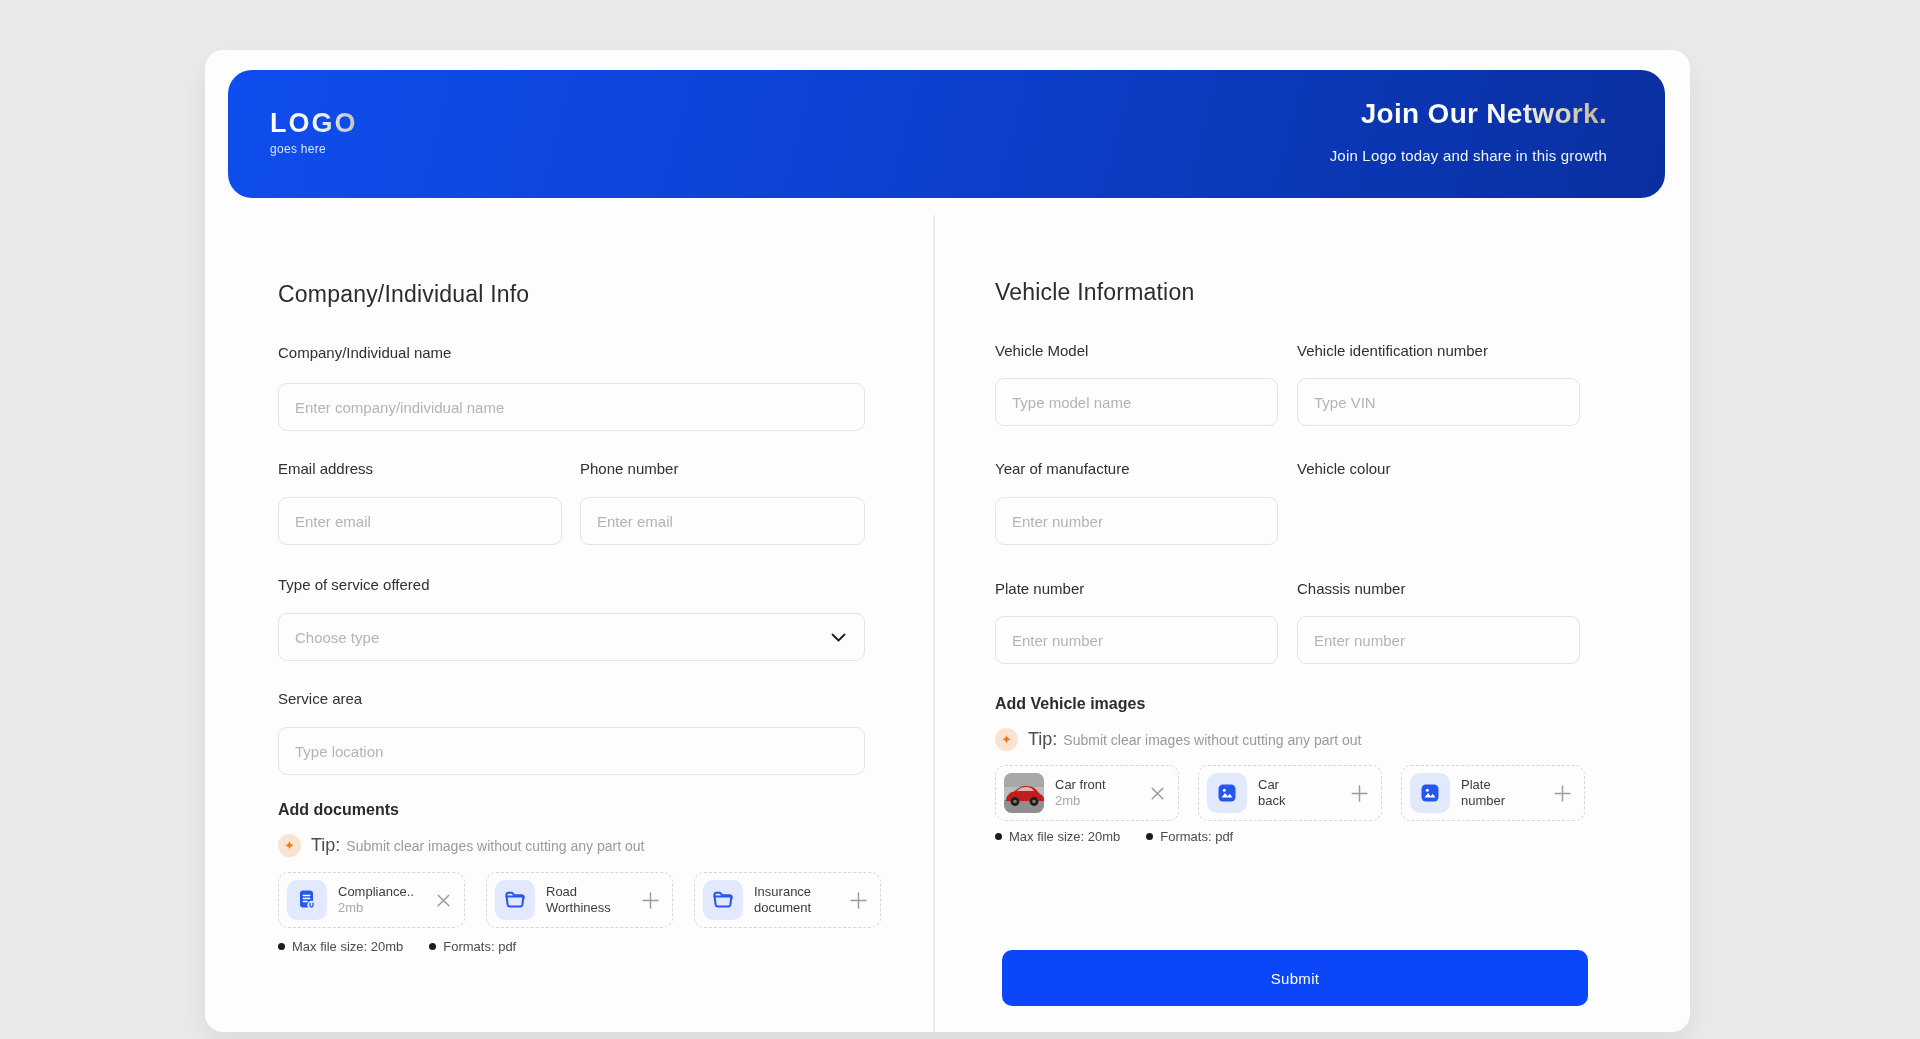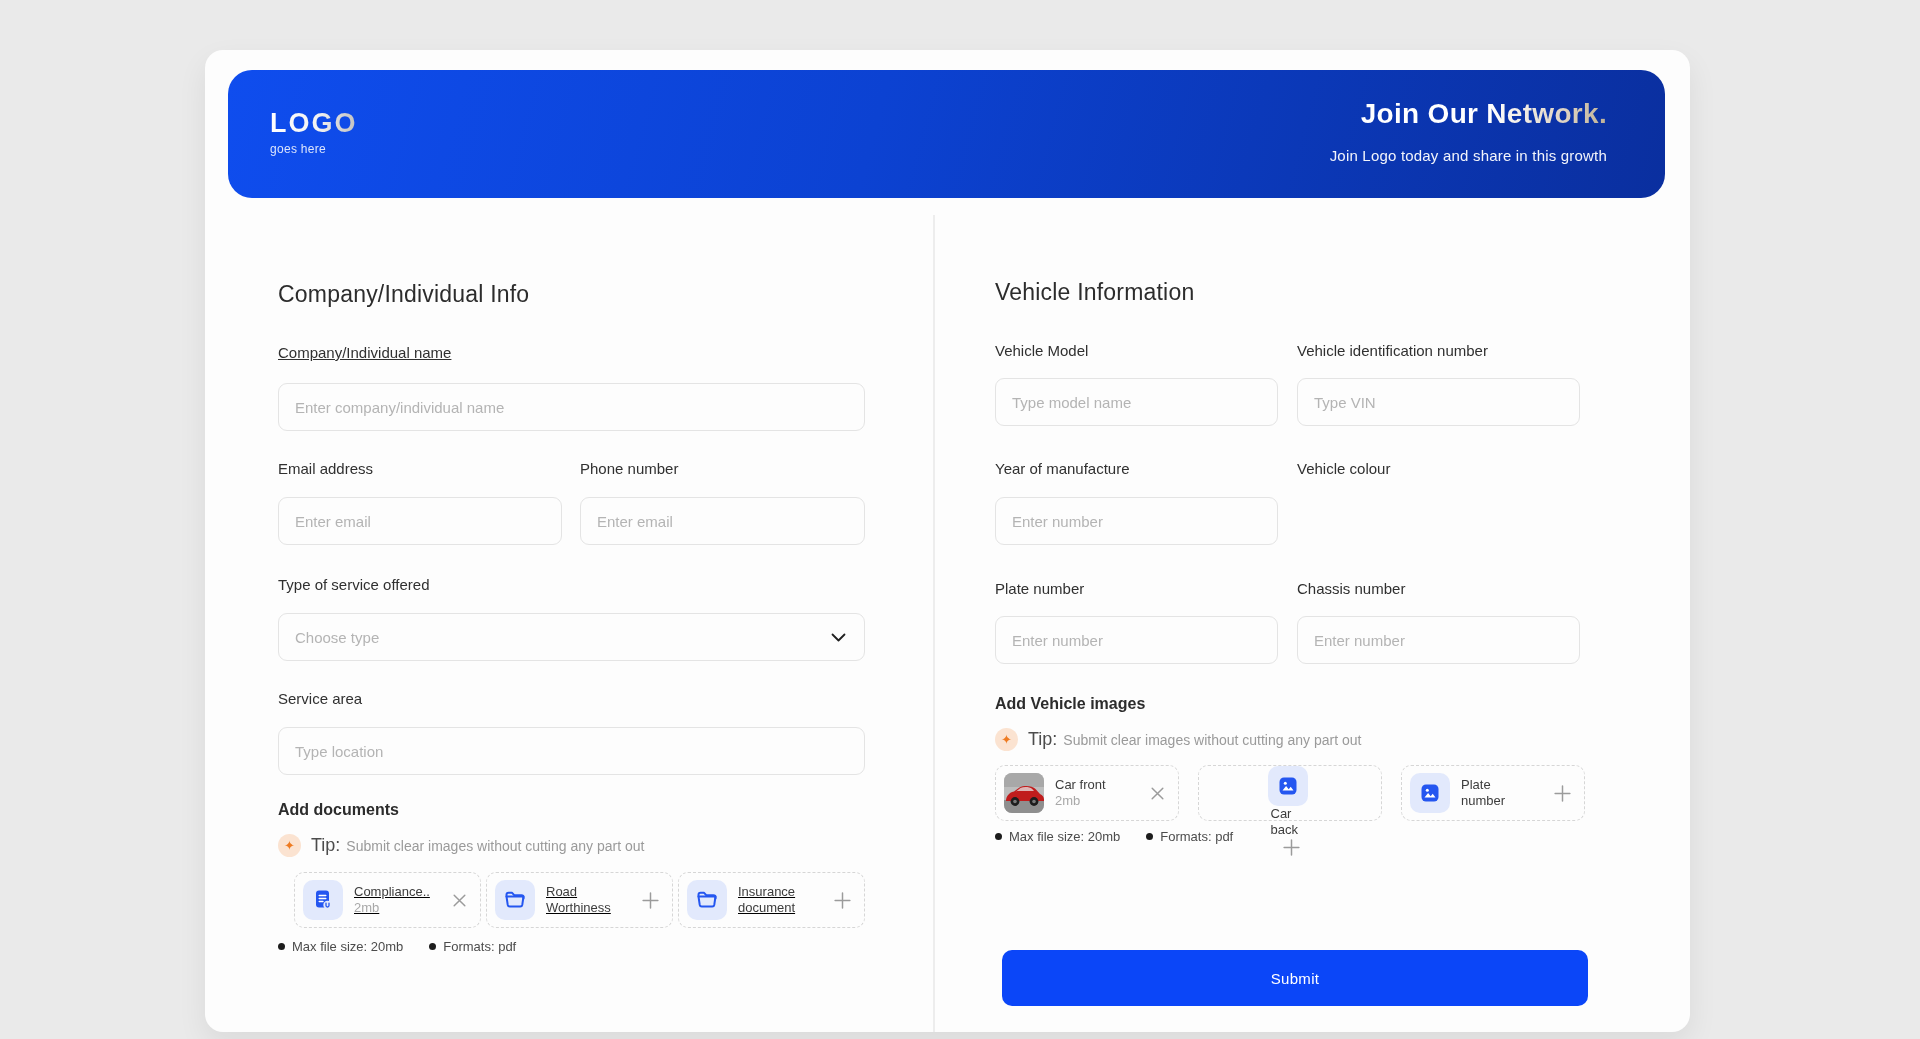--- a/index.html
+++ b/index.html
@@ -99,21 +99,21 @@
     <div class="banner-right">
       <div class="banner-title">Join Our Network.</div>
       <div class="banner-subtitle">Join Logo today and share in this growth</div>
     </div>
   </div>
 
   <div class="divider"></div>
 
   <div class="section-title" style="left:73px; top:231px;">Company/Individual Info</div>
 
-  <div class="field-label" style="left:73px; top:294px;text-decoration:underline;">Company/Individual name</div>
+  <div class="field-label" style="left:73px; top:294px;">Company/Individual name</div>
   <input class="tinput" style="left: 73px; top: 333px; width: 587px;" placeholder="Enter company/individual name">
 
   <div class="field-label" style="left:73px; top:410px;">Email address</div>
   <div class="field-label" style="left:375px; top:410px;">Phone number</div>
   <input class="tinput" style="left: 73px; top: 447px; width: 284px;" placeholder="Enter email">
   <input class="tinput" style="left: 375px; top: 447px; width: 285px;" placeholder="Enter email">
 
   <div class="field-label" style="left:73px; top:526px;">Type of service offered</div>
   <div class="tselect" style="left:73px; top:563px; width:587px;">
     <span class="ph">Choose type</span>
@@ -128,21 +128,21 @@
   <input class="tinput" style="left: 73px; top: 677px; width: 587px;" placeholder="Type location">
 
   <div class="sub-title" style="left:73px; top:751px;">Add documents</div>
 
   <div class="tip-row" style="left:73px; top:784px;">
     <span class="tip-icon">✦</span>
     <span class="tip-label">Tip:</span>
     <span class="tip-text">Submit clear images without cutting any part out</span>
   </div>
 
-  <div class="chips" style="left:89px; top:822px; gap:5px;text-decoration:underline;">
+  <div class="chips" style="left:73px; top:822px; gap:21px;">
     <div class="chip" style="width:187px;">
       <div class="chip-iconbox">
         <svg width="24" height="24" viewBox="0 0 24 24">
           <rect x="5" y="2.5" width="13" height="17" rx="3" fill="#2456f0"></rect>
           <line x1="8.2" y1="7.5" x2="14.8" y2="7.5" stroke="#fff" stroke-width="1.4" stroke-linecap="round"></line>
           <line x1="8.2" y1="10.5" x2="14.8" y2="10.5" stroke="#fff" stroke-width="1.4" stroke-linecap="round"></line>
           <line x1="8.2" y1="13.5" x2="12" y2="13.5" stroke="#fff" stroke-width="1.4" stroke-linecap="round"></line>
           <circle cx="16.5" cy="17" r="4.2" fill="#e2e9fc"></circle>
           <path d="M15 15.2v2.3a1.5 1.5 0 0 0 3 0v-2.3" stroke="#2456f0" stroke-width="1.3" fill="none" stroke-linecap="round"></path>
         </svg>
@@ -247,21 +247,21 @@
         <div class="chip-title">Car front</div>
         <div class="chip-sub">2mb</div>
       </div>
       <div class="chip-action">
         <svg width="17" height="17" viewBox="0 0 16 16">
             <path d="M3 3l10 10M13 3L3 13" stroke="#9b9b9b" stroke-width="1.4" stroke-linecap="round"></path>
           </svg>
       </div>
     </div>
 
-    <div class="chip" style="width:184px;flex-direction:column;">
+    <div class="chip" style="width:184px;">
       <div class="chip-iconbox">
         <svg width="24" height="24" viewBox="0 0 24 24">
           <rect x="3.5" y="3.5" width="17" height="17" rx="4.5" fill="#2456f0"></rect>
           <circle cx="9.3" cy="9.3" r="1.5" fill="#fff"></circle>
           <path d="M6.5 16.5l3.6-4.4 2.6 3.1 2-2.4 2.8 3.7z" fill="#fff"></path>
         </svg>
       </div>
       <div class="chip-text">
         <div class="chip-title" style="width:46px;">Car back</div>
       </div>

